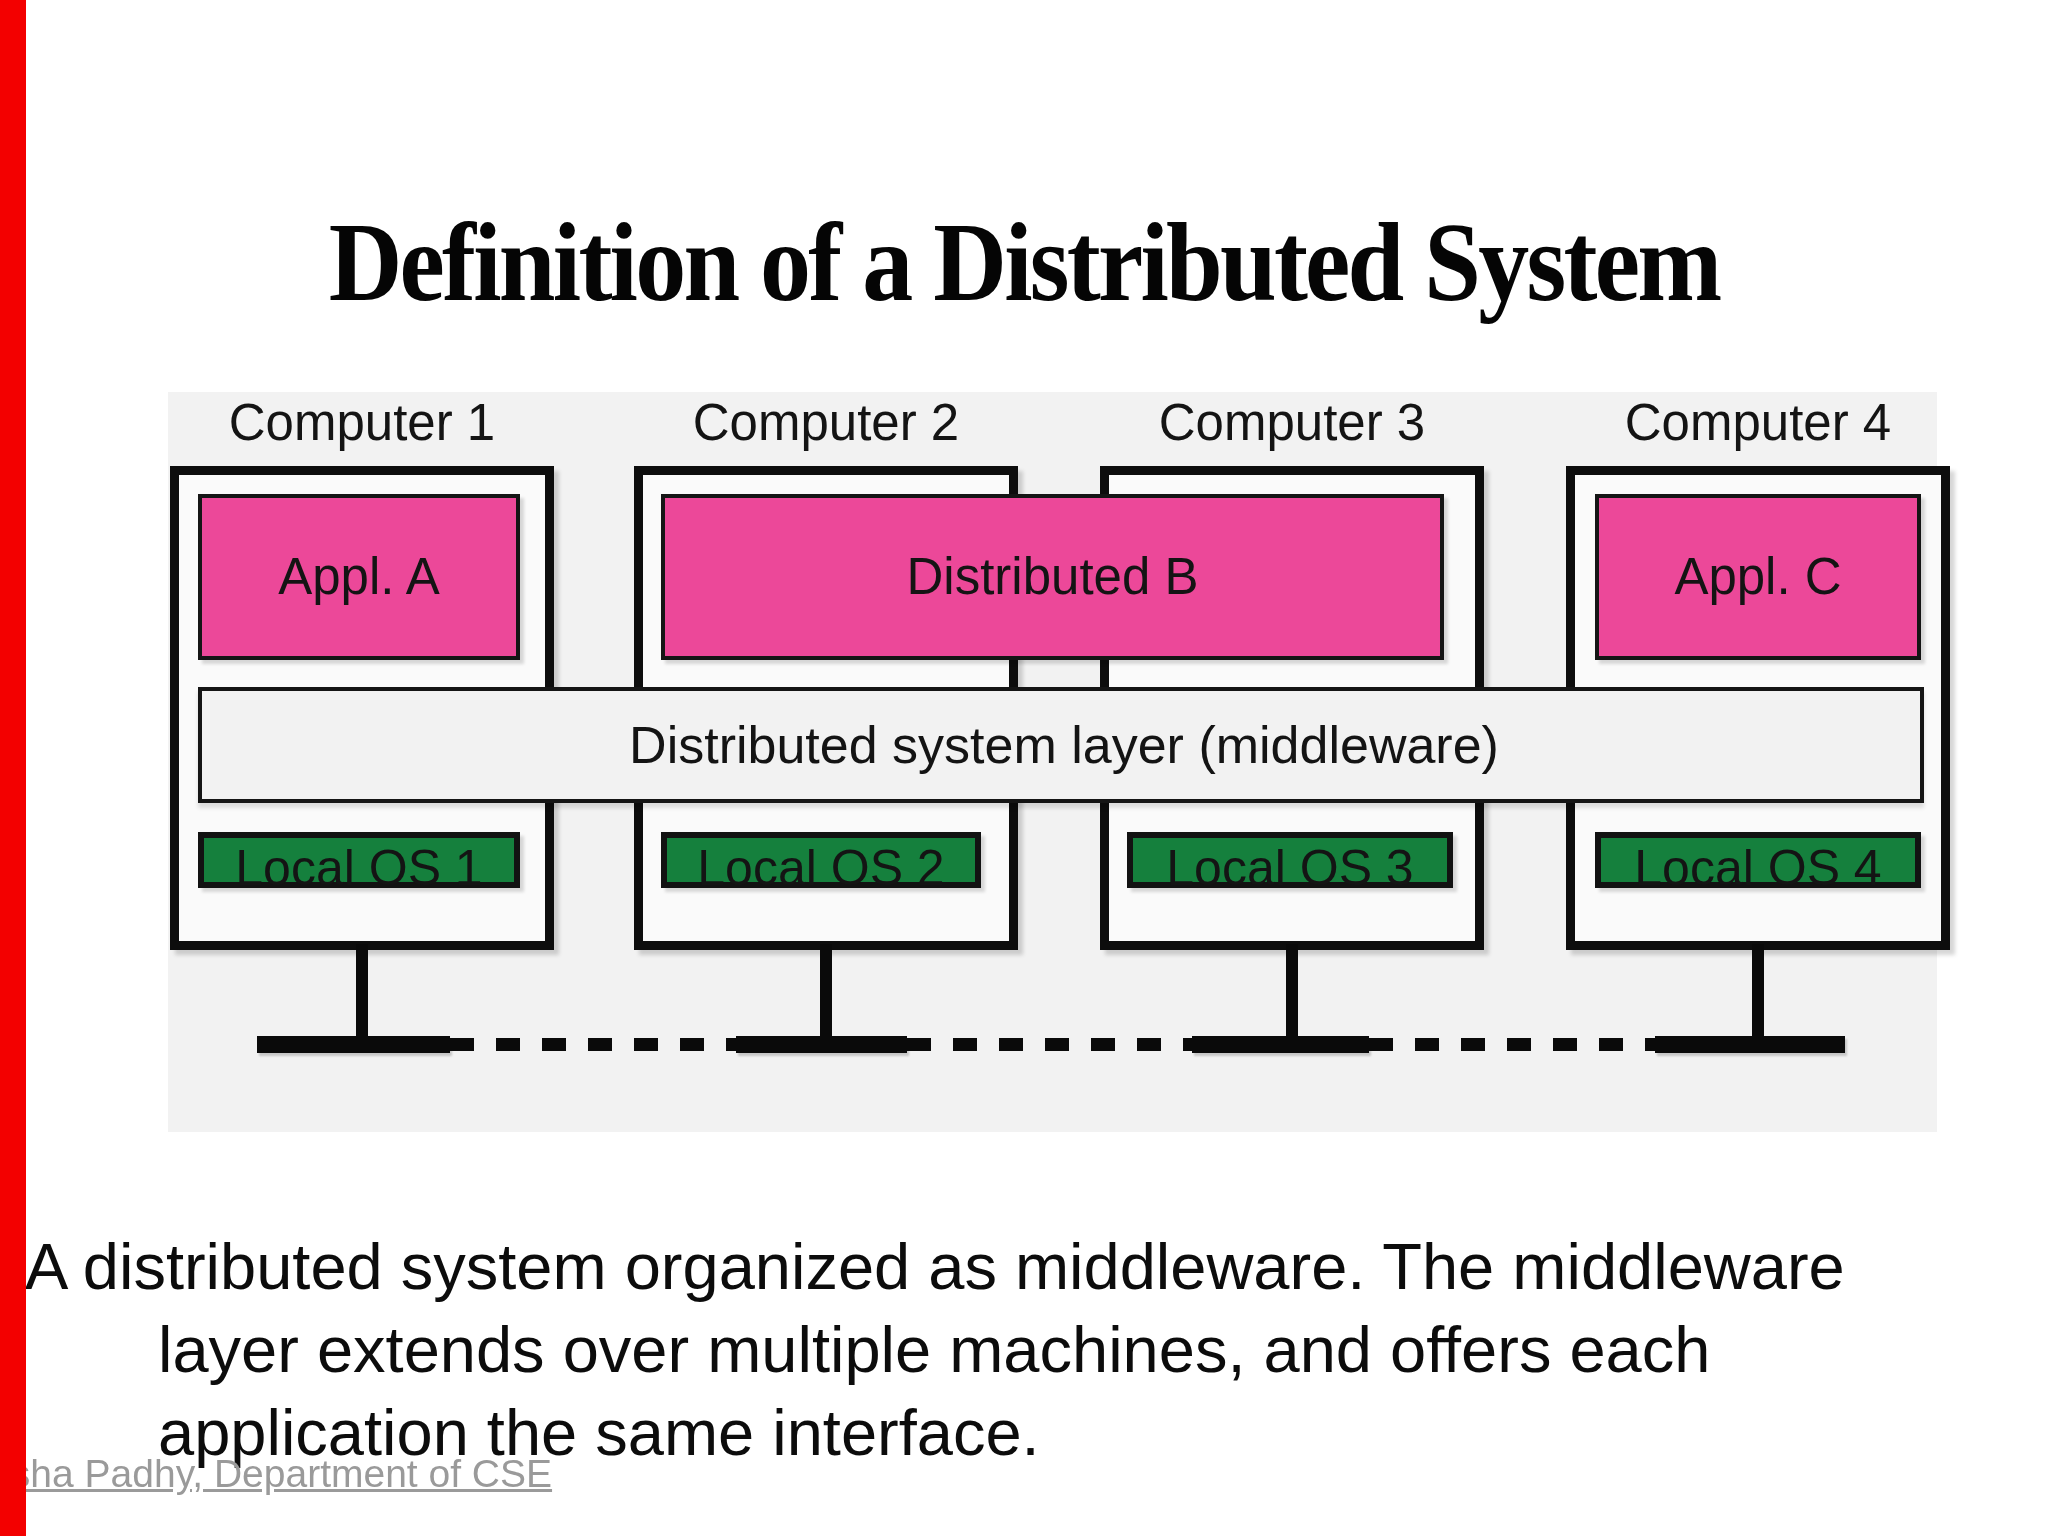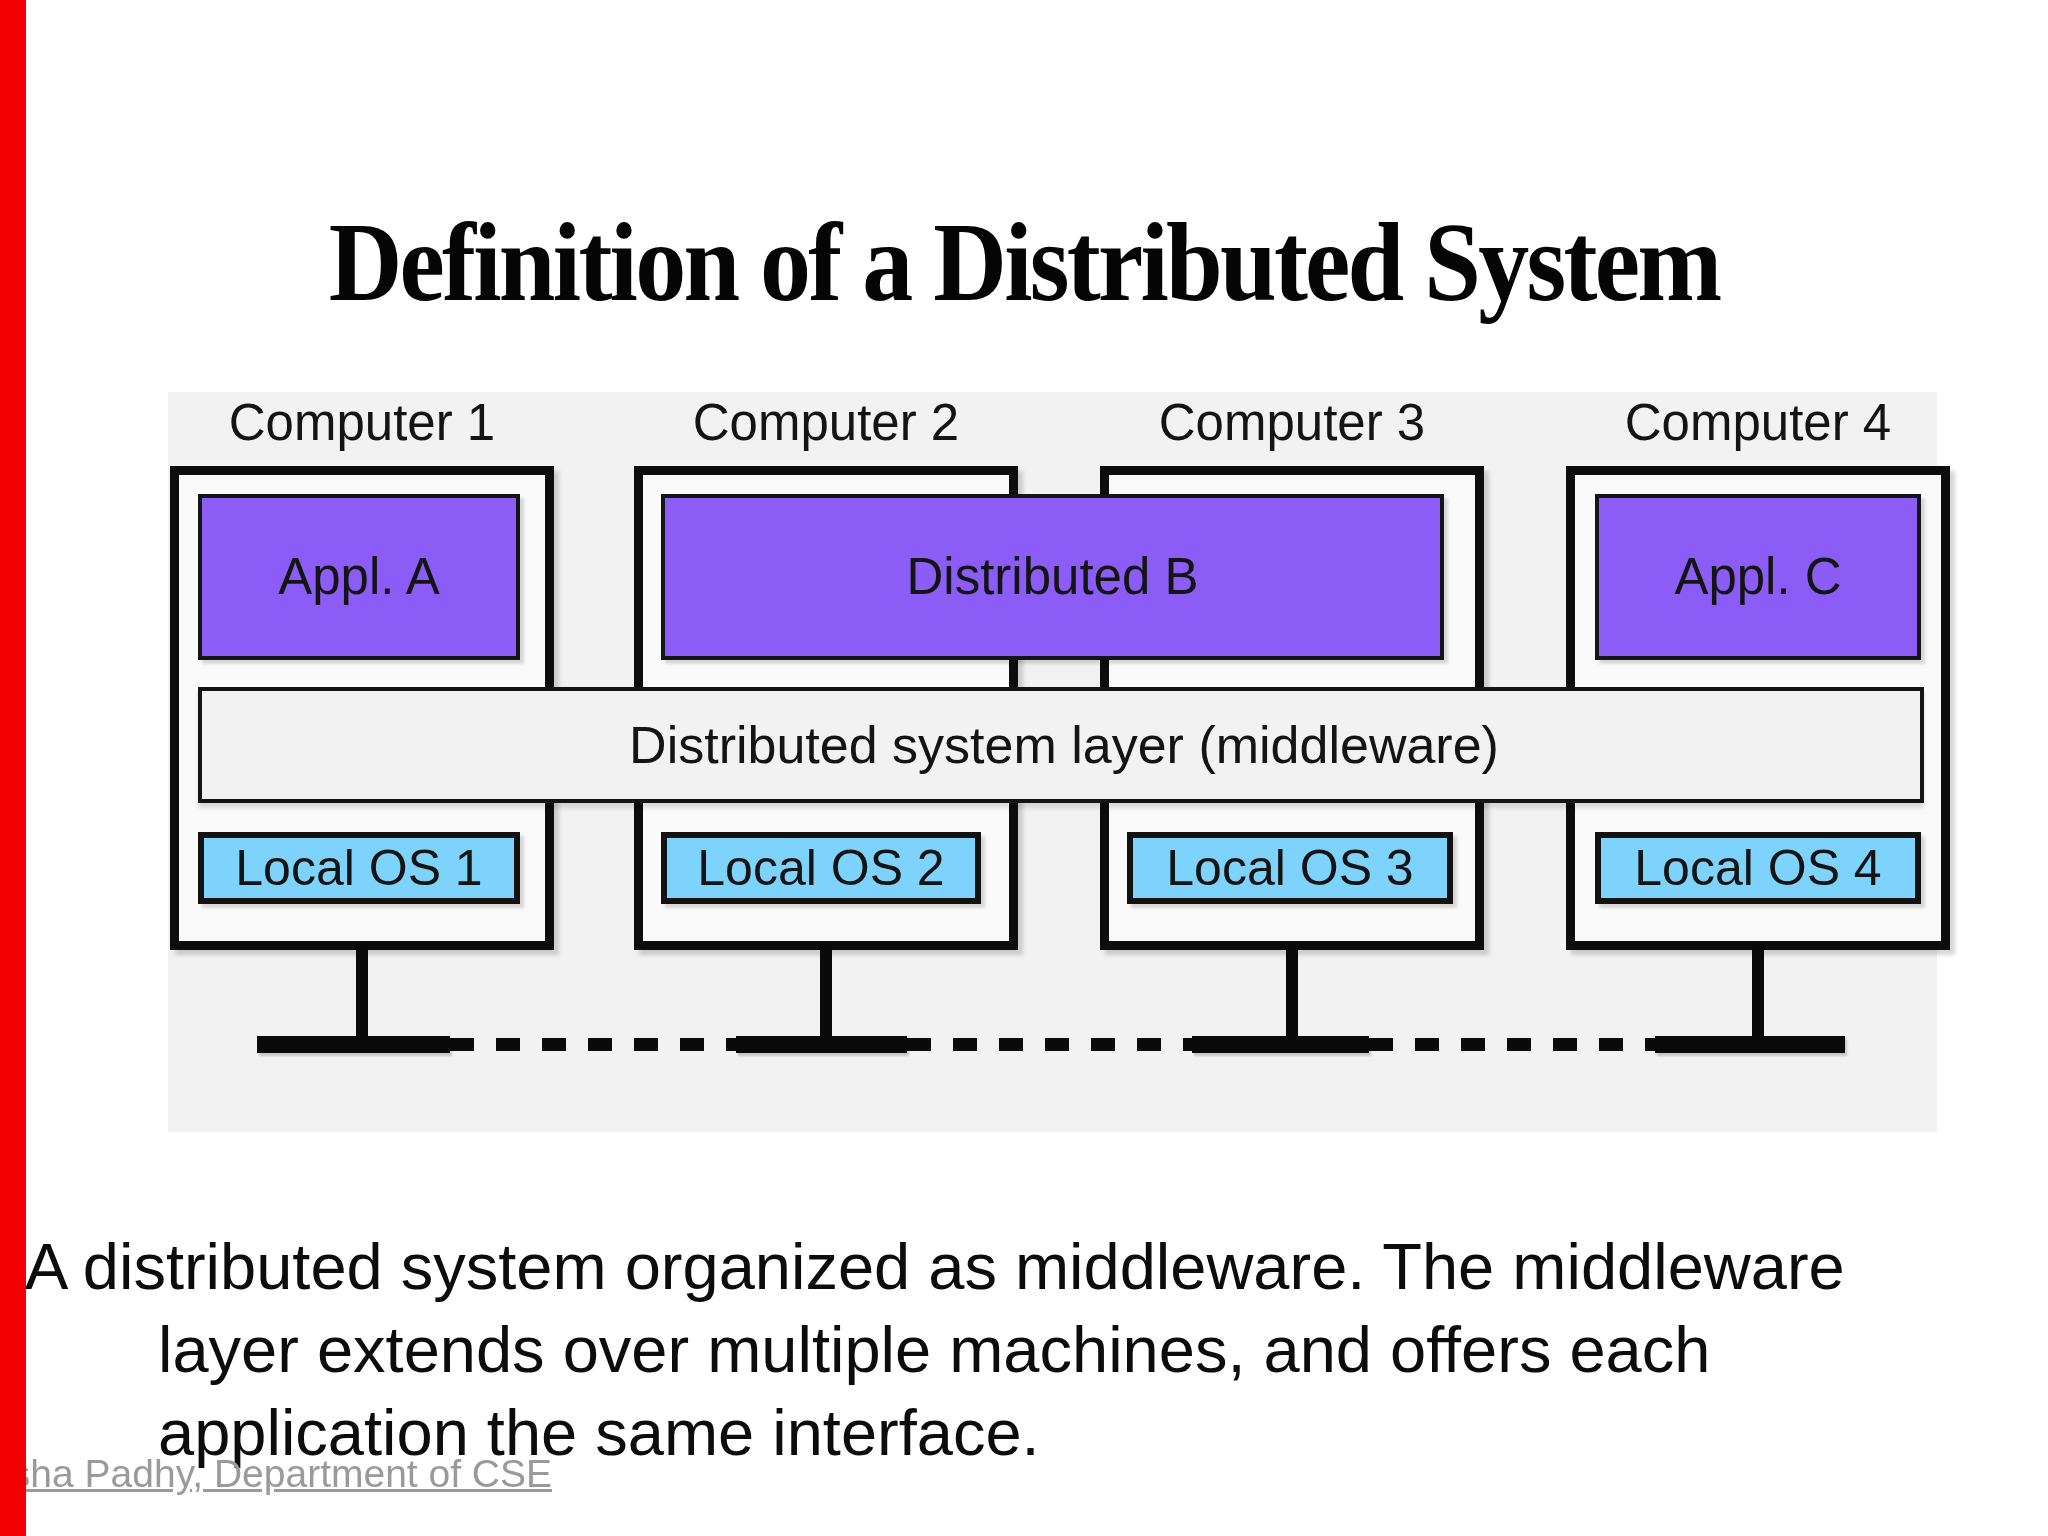--- a/index.html
+++ b/index.html
@@ -16,30 +16,30 @@
     letter-spacing:-3px;transform:scaleX(.91);transform-origin:50% 50%;
     color:#050505;white-space:nowrap;}
 
   
   .diagram{left:168px;top:392px;width:1769px;height:740px;background:#f2f2f2;}
 
   .comp-label{top:0;height:60px;line-height:62px;text-align:center;font-size:51px;color:#141414;}
   .computer-box{top:74px;width:384px;height:484px;background:#fafafa;
     border:9px solid #0d0d0d;box-shadow:5px 5px 4px rgba(0,0,0,.16);}
 
-  .app-box{top:102px;height:166px;background:#8b5cf6;border:4px solid #151515;
+  .app-box{top:102px;height:166px;background:#ec4899;border:4px solid #151515;
     box-shadow:4px 4px 3px rgba(0,0,0,.14);text-align:center;font-size:51px;color:#141414;}
   .app-box .lbl{display:block;line-height:158px;}
 
   .middleware-box{left:30px;top:295px;width:1726px;height:116px;background:#f2f2f2;
     border:4px solid #151515;box-shadow:0 5px 4px rgba(0,0,0,.12);
     text-align:center;font-size:52px;color:#141414;padding-left:6px;}
   .middleware-box .lbl{display:block;line-height:108px;}
 
-  .os-box{top:440px;height:72px;background:#7dd3fc;border:6px solid #121212;
+  .os-box{top:440px;height:56px;background:#15803d;border:6px solid #121212;
     box-shadow:4px 4px 3px rgba(0,0,0,.14);text-align:center;font-size:50px;color:#141414;}
   .os-box .lbl{display:block;line-height:60px;}
 
   .stem{top:552px;width:12px;height:95px;background:#0a0a0a;}
 
   .network-line{left:89px;top:644px;width:1588px;height:17px;}
   .net-solid{top:0;height:17px;background:#0a0a0a;box-shadow:2px 3px 2px rgba(0,0,0,.18);}
   .net-dash{top:2px;height:13px;
     background:repeating-linear-gradient(90deg,#0a0a0a 0 24px,rgba(0,0,0,0) 24px 46px);}
   .network-label{left:1350px;top:682px;width:340px;text-align:center;

